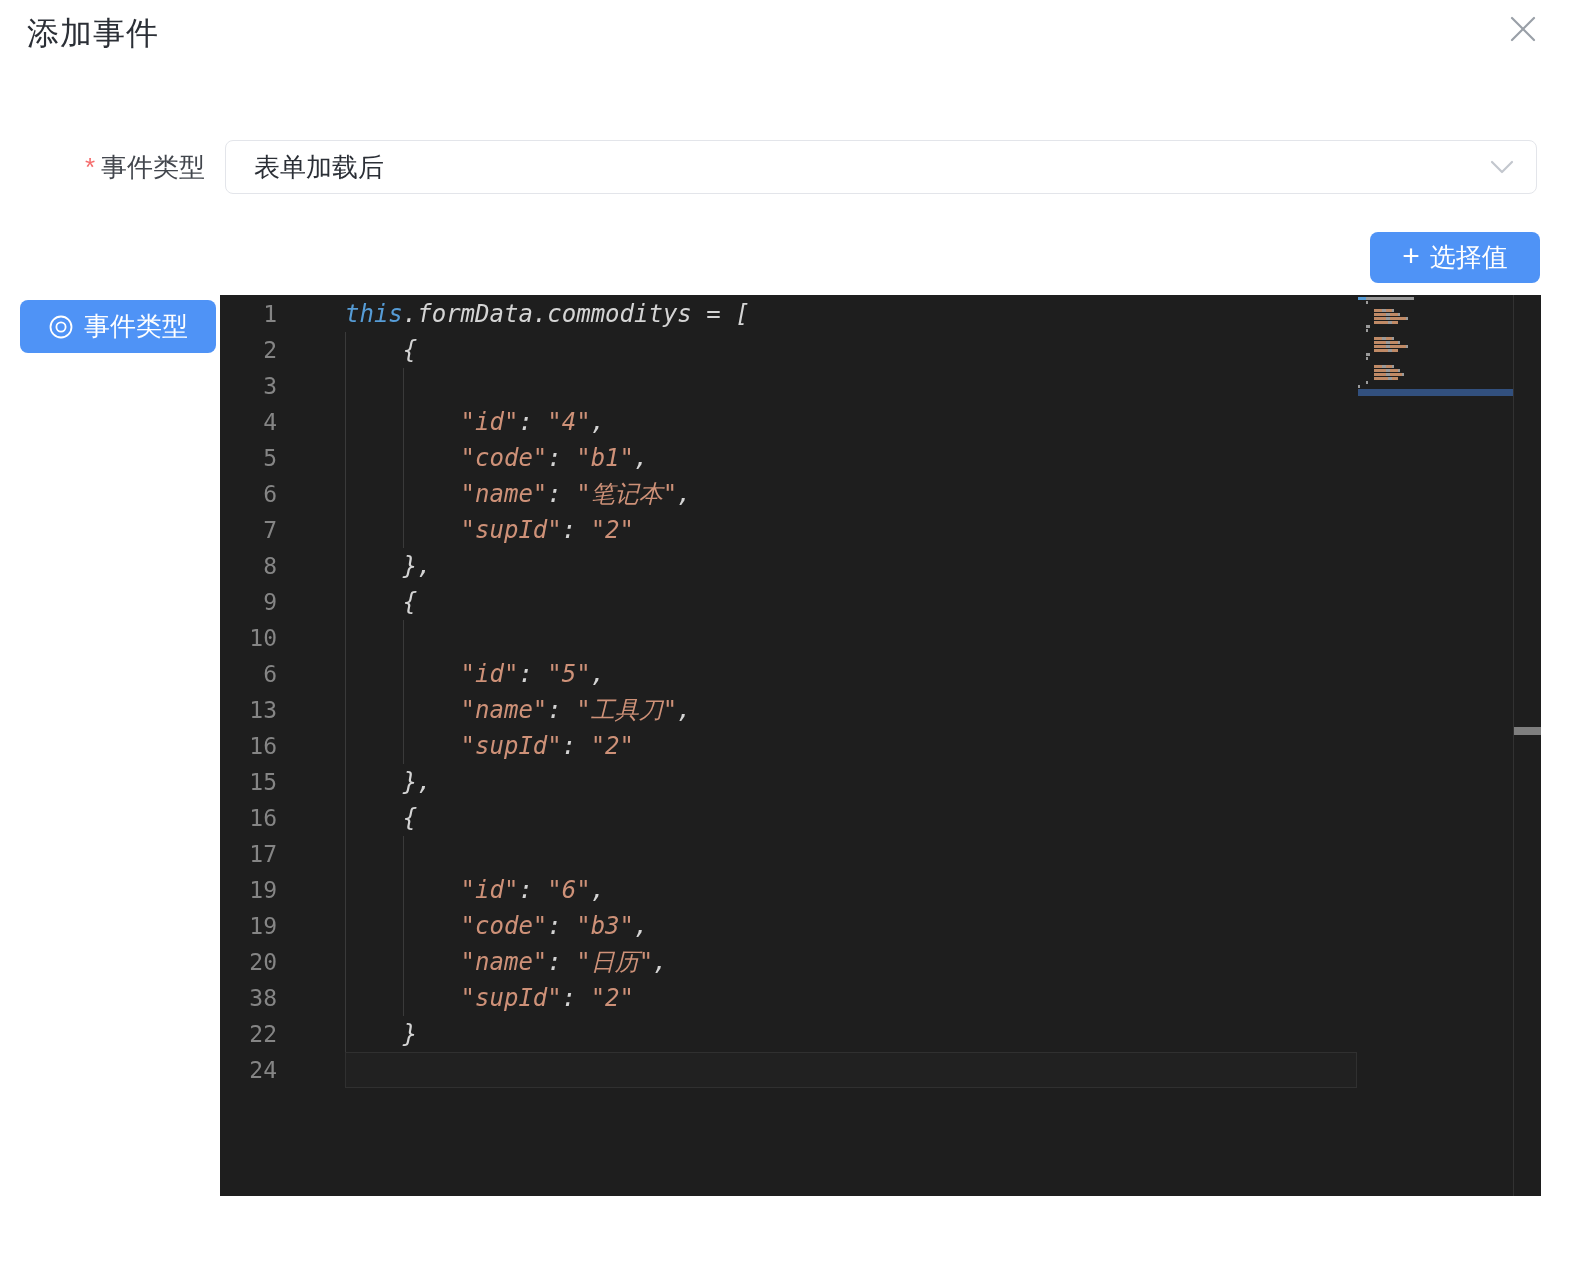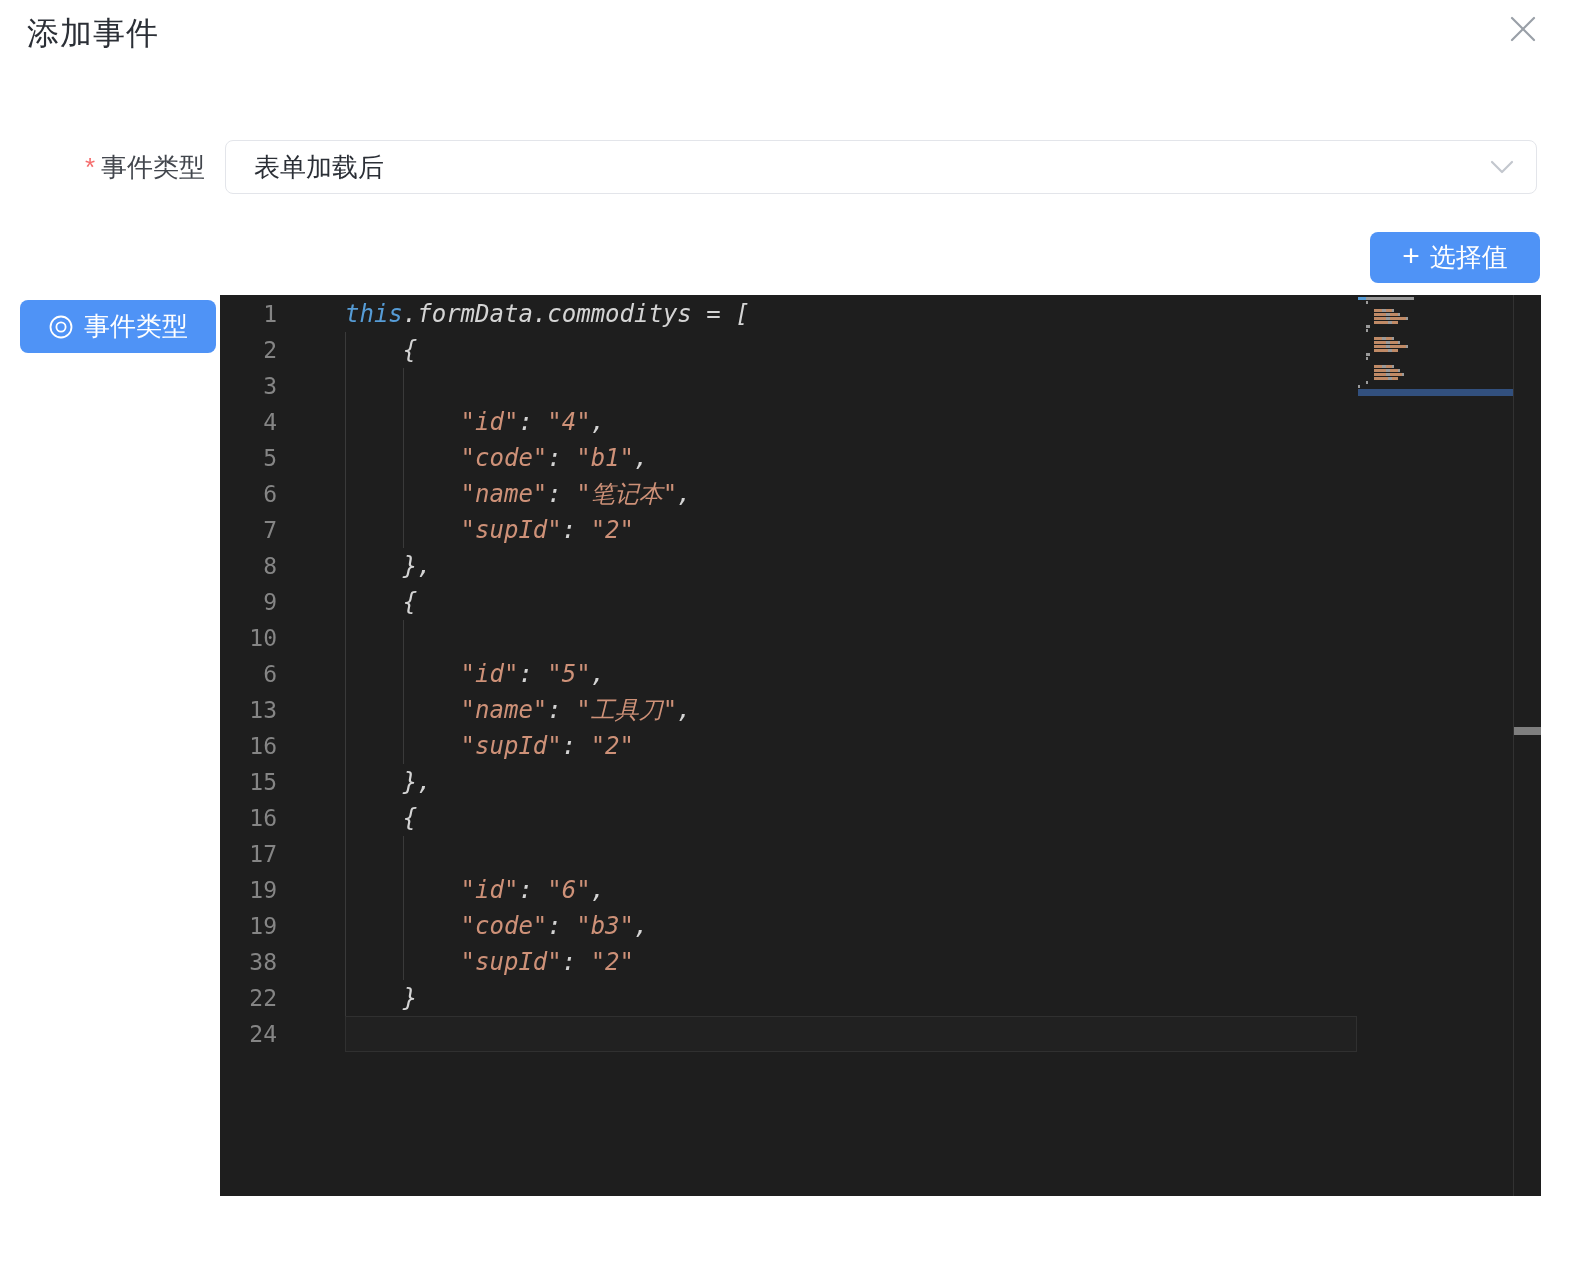--- a/index.html
+++ b/index.html
@@ -122,20 +122,21 @@
       <div class="cl"><div class="ln">9</div><div class="cc"><i class="guide" style="left: 0px;"></i><span class="tk-ws">    </span><span class="tk-fg">{</span></div></div>
       <div class="cl"><div class="ln">10</div><div class="cc"><i class="guide" style="left: 0px;"></i><i class="guide" style="left: 57.84px;"></i></div></div>
       <div class="cl"><div class="ln">6</div><div class="cc"><i class="guide" style="left: 0px;"></i><i class="guide" style="left: 57.84px;"></i><span class="tk-ws">        </span><span class="tk-str">"id"</span><span class="tk-fg">: </span><span class="tk-str">"5"</span><span class="tk-fg">,</span></div></div>
       <div class="cl"><div class="ln">13</div><div class="cc"><i class="guide" style="left: 0px;"></i><i class="guide" style="left: 57.84px;"></i><span class="tk-ws">        </span><span class="tk-str">"name"</span><span class="tk-fg">: </span><span class="tk-str">"工具刀"</span><span class="tk-fg">,</span></div></div>
       <div class="cl"><div class="ln">16</div><div class="cc"><i class="guide" style="left: 0px;"></i><i class="guide" style="left: 57.84px;"></i><span class="tk-ws">        </span><span class="tk-str">"supId"</span><span class="tk-fg">: </span><span class="tk-str">"2"</span></div></div>
       <div class="cl"><div class="ln">15</div><div class="cc"><i class="guide" style="left: 0px;"></i><span class="tk-ws">    </span><span class="tk-fg">},</span></div></div>
       <div class="cl"><div class="ln">16</div><div class="cc"><i class="guide" style="left: 0px;"></i><span class="tk-ws">    </span><span class="tk-fg">{</span></div></div>
       <div class="cl"><div class="ln">17</div><div class="cc"><i class="guide" style="left: 0px;"></i><i class="guide" style="left: 57.84px;"></i></div></div>
       <div class="cl"><div class="ln">19</div><div class="cc"><i class="guide" style="left: 0px;"></i><i class="guide" style="left: 57.84px;"></i><span class="tk-ws">        </span><span class="tk-str">"id"</span><span class="tk-fg">: </span><span class="tk-str">"6"</span><span class="tk-fg">,</span></div></div>
       <div class="cl"><div class="ln">19</div><div class="cc"><i class="guide" style="left: 0px;"></i><i class="guide" style="left: 57.84px;"></i><span class="tk-ws">        </span><span class="tk-str">"code"</span><span class="tk-fg">: </span><span class="tk-str">"b3"</span><span class="tk-fg">,</span></div></div>
+      <div class="cl"><div class="ln">20</div><div class="cc"><i class="guide" style="left: 0px;"></i><i class="guide" style="left: 57.84px;"></i><span class="tk-ws">        </span><span class="tk-str">"name"</span><span class="tk-fg">: </span><span class="tk-str">"日历"</span><span class="tk-fg">,</span></div></div>
       <div class="cl"><div class="ln">38</div><div class="cc"><i class="guide" style="left: 0px;"></i><i class="guide" style="left: 57.84px;"></i><span class="tk-ws">        </span><span class="tk-str">"supId"</span><span class="tk-fg">: </span><span class="tk-str">"2"</span></div></div>
       <div class="cl"><div class="ln">22</div><div class="cc"><i class="guide" style="left: 0px;"></i><span class="tk-ws">    </span><span class="tk-fg">}</span></div></div>
       <div class="cl"><div class="ln">24</div><div class="cc"><i class="curbox"></i></div></div>
     </div>
   <div class="minimap">
       <div class="mml">
         <i class="mm-kw" style="width: 8px;"></i>
         <i class="mm-fg" style="width: 48px;"></i>
       </div>
       <div class="mml">

